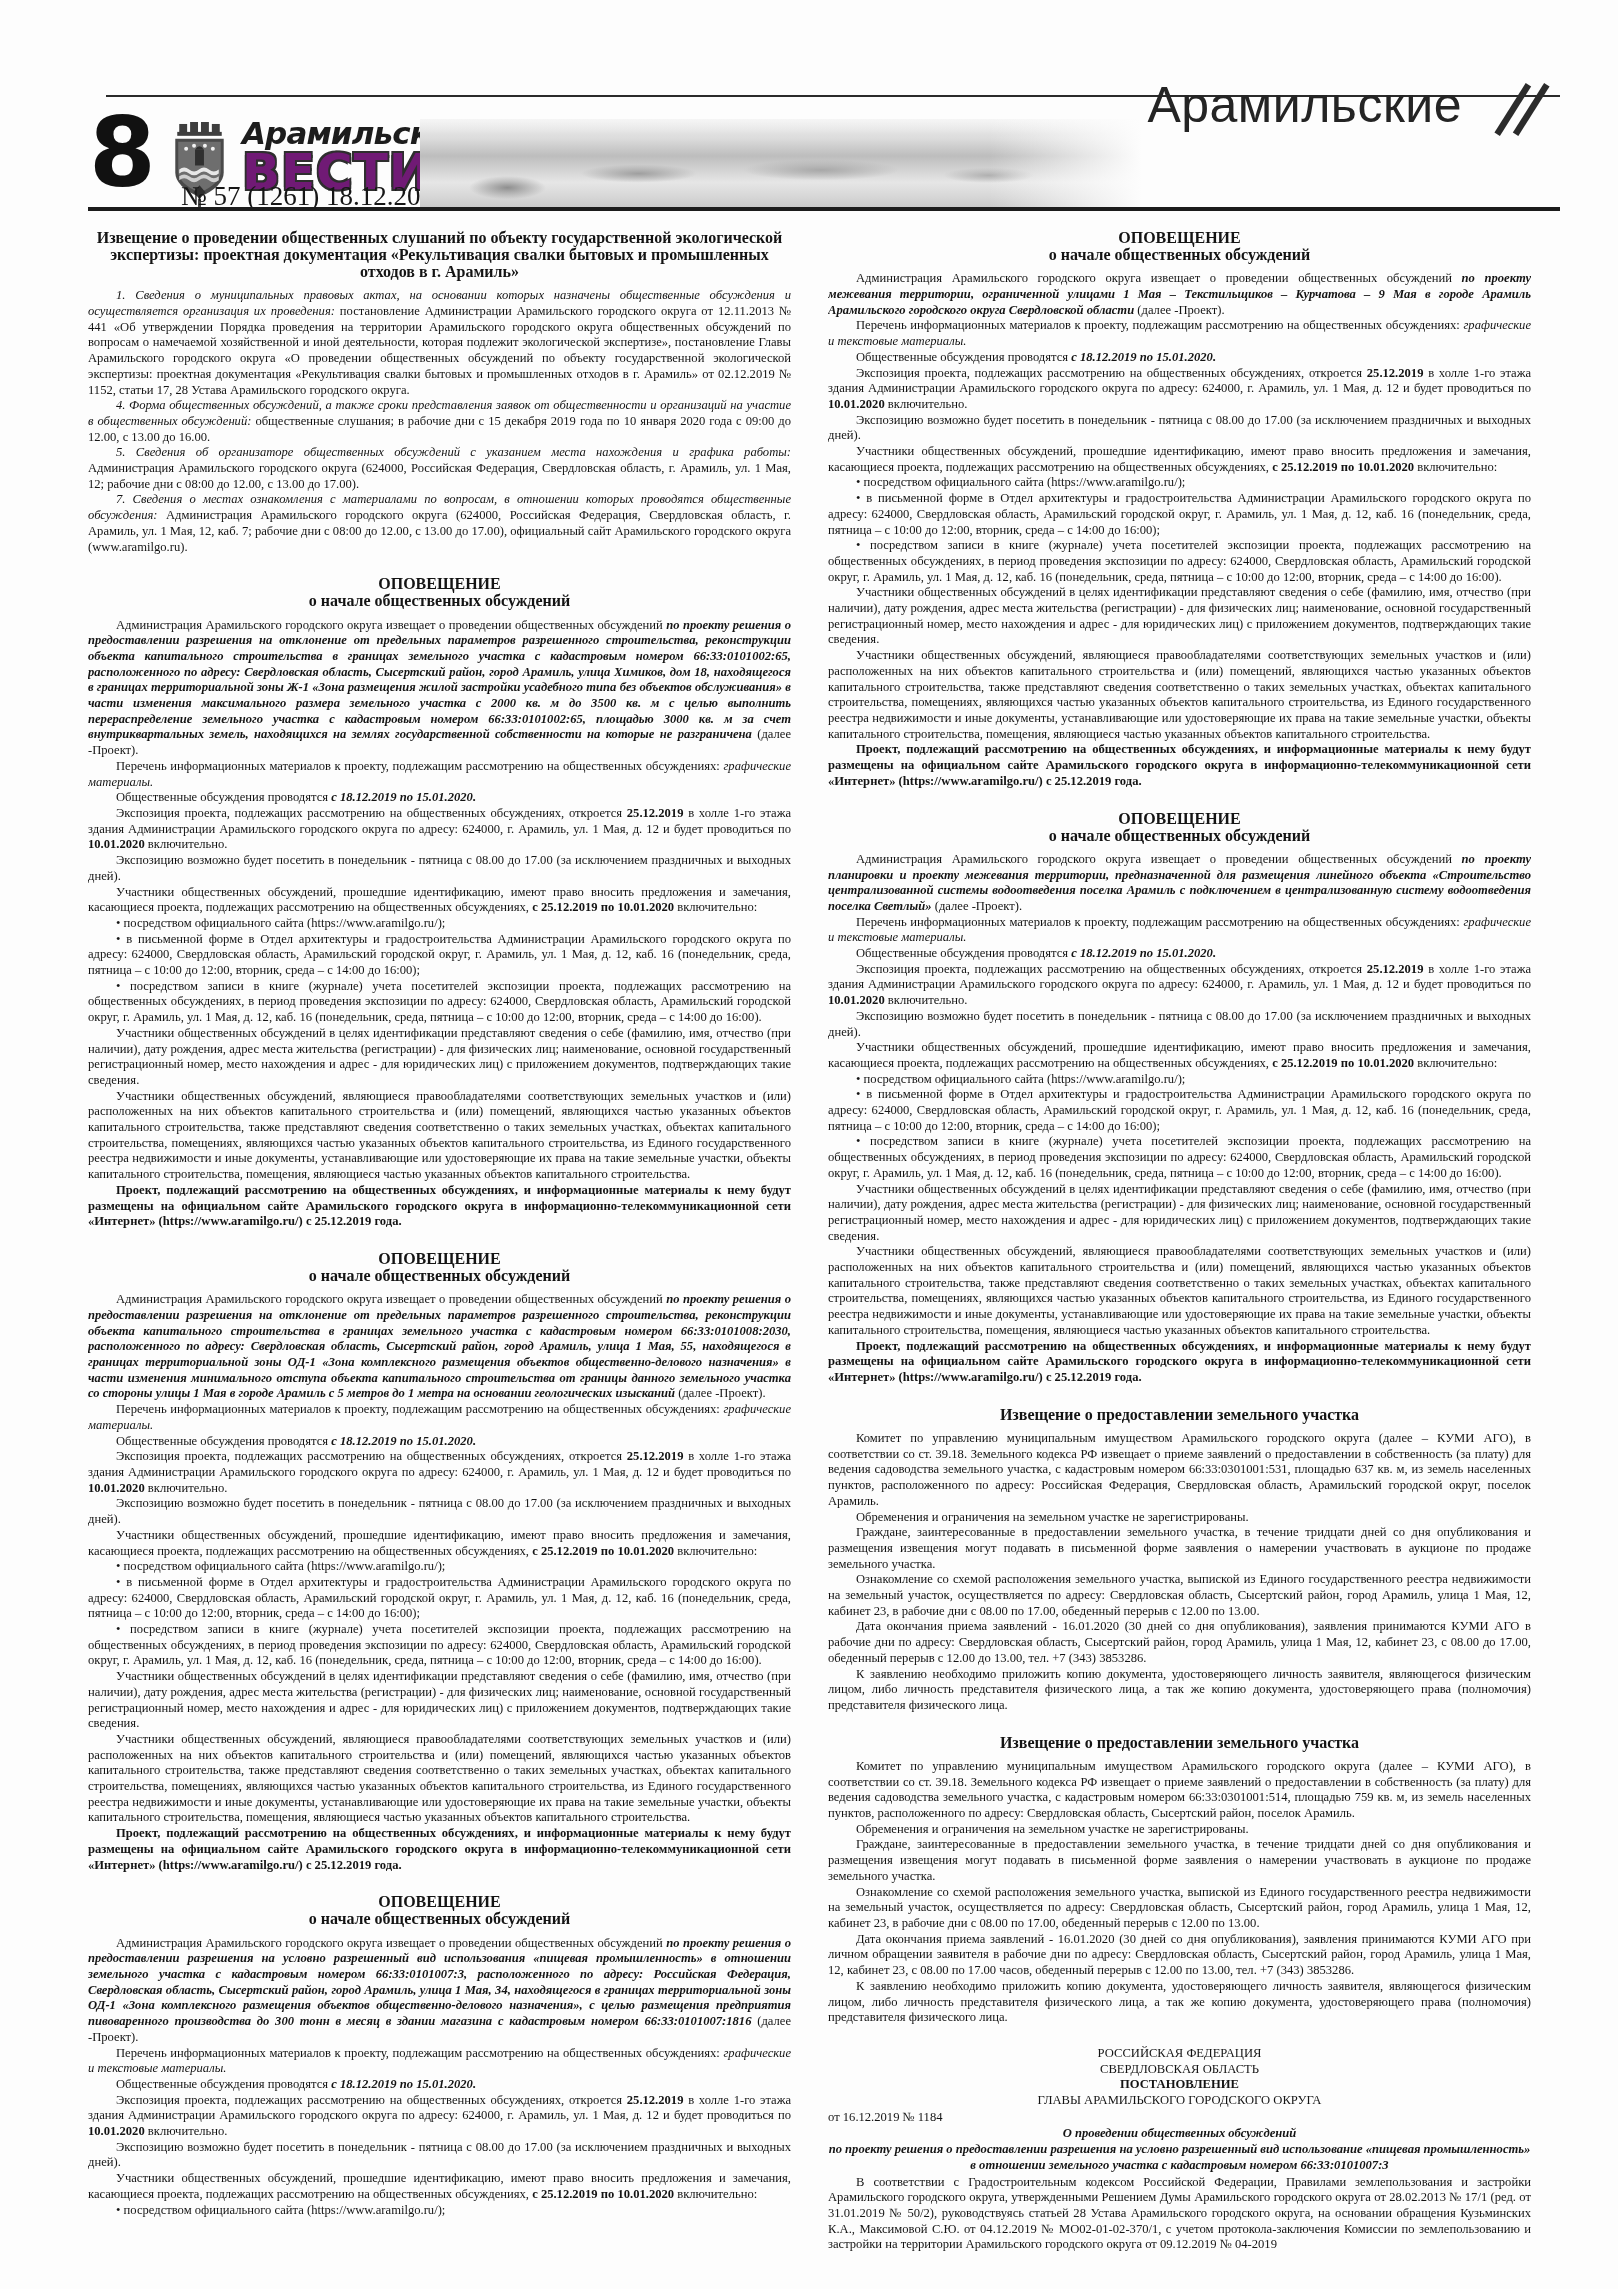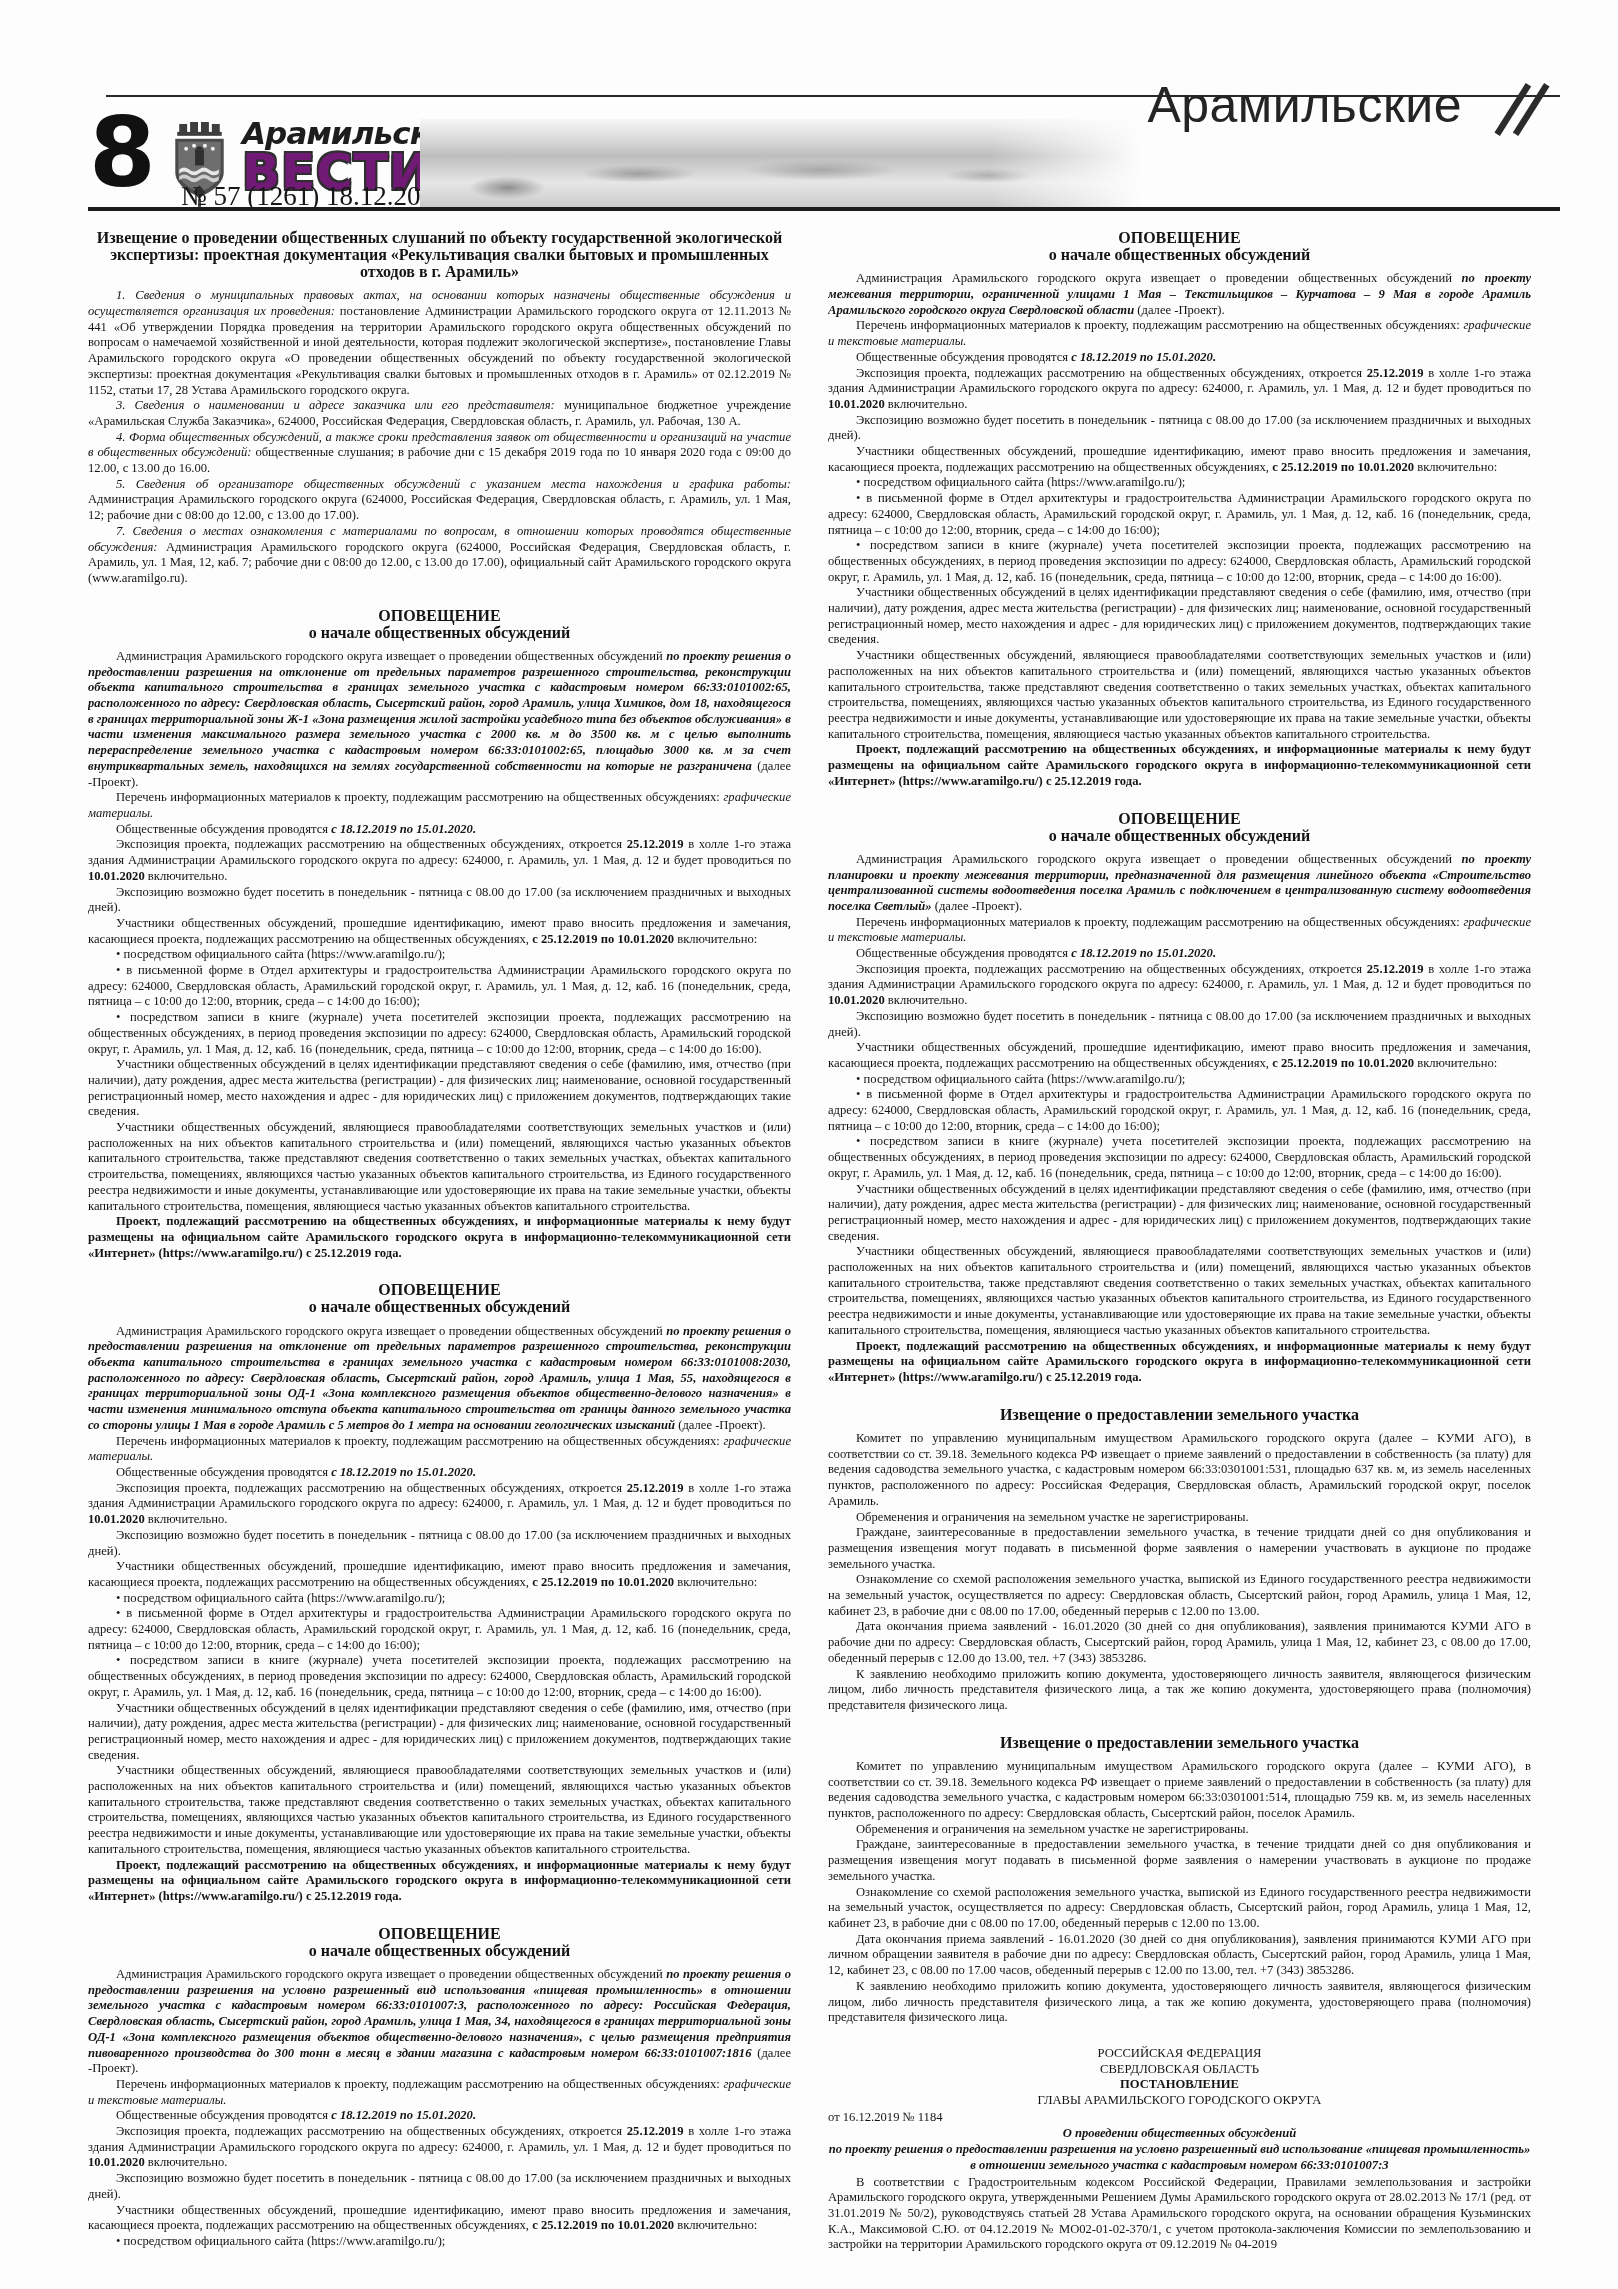--- a/index.html
+++ b/index.html
@@ -120,21 +120,20 @@
   <div class="main-rule"></div>
 </header>
 
 <main class="content">
   <div class="col" id="col-left">
       <article class="article">
         <div class="headline">
           <div class="t-line">Извещение о проведении общественных слушаний по объекту государственной экологической экспертизы: проектная документация «Рекультивация свалки бытовых и промышленных отходов в г. Арамиль»</div>
         </div>
         <p class="para"><span class="s-i">1. Сведения о муниципальных правовых актах, на основании которых назначены общественные обсуждения и осуществляется организация их проведения:</span><span class="s-n"> постановление Администрации Арамильского городского округа от 12.11.2013 № 441 «Об утверждении Порядка проведения на территории Арамильского городского округа общественных обсуждений по вопросам о намечаемой хозяйственной и иной деятельности, которая подлежит экологической экспертизе», постановление Главы Арамильского городского округа «О проведении общественных обсуждений по объекту государственной экологической экспертизы: проектная документация «Рекультивация свалки бытовых и промышленных отходов в г. Арамиль» от 02.12.2019 № 1152, статьи 17, 28 Устава Арамильского городского округа.</span></p>
-        <p class="para"><span class="s-i">3. Сведения о наименовании и адресе заказчика или его представителя:</span><span class="s-n"> муниципальное бюджетное учреждение «Арамильская Служба Заказчика», 624000, Российская Федерация, Свердловская область, г. Арамиль, ул. Рабочая, 130 А.</span></p>
         <p class="para"><span class="s-i">4. Форма общественных обсуждений, а также сроки представления заявок от общественности и организаций на участие в общественных обсуждений:</span><span class="s-n"> общественные слушания; в рабочие дни с 15 декабря 2019 года по 10 января 2020 года с 09:00 до 12.00, с 13.00 до 16.00.</span></p>
         <p class="para"><span class="s-i">5. Сведения об организаторе общественных обсуждений с указанием места нахождения и графика работы:</span><span class="s-n"> Администрация Арамильского городского округа (624000, Российская Федерация, Свердловская область, г. Арамиль, ул. 1 Мая, 12; рабочие дни с 08:00 до 12.00, с 13.00 до 17.00).</span></p>
         <p class="para"><span class="s-i">7. Сведения о местах ознакомления с материалами по вопросам, в отношении которых проводятся общественные обсуждения:</span><span class="s-n"> Администрация Арамильского городского округа (624000, Российская Федерация, Свердловская область, г. Арамиль, ул. 1 Мая, 12, каб. 7; рабочие дни с 08:00 до 12.00, с 13.00 до 17.00), официальный сайт Арамильского городского округа (www.aramilgo.ru).</span></p>
       </article>
       <article class="article">
         <div class="headline">
           <div class="t-line">ОПОВЕЩЕНИЕ</div>
           <div class="t-line">о начале общественных обсуждений</div>
         </div>
         <p class="para"><span class="s-n">Администрация Арамильского городского округа извещает о проведении общественных обсуждений </span><span class="s-bi">по проекту решения о предоставлении разрешения на отклонение от предельных параметров разрешенного строительства, реконструкции объекта капитального строительства в границах земельного участка с кадастровым номером 66:33:0101002:65, расположенного по адресу: Свердловская область, Сысертский район, город Арамиль, улица Химиков, дом 18, находящегося в границах территориальной зоны Ж-1 «Зона размещения жилой застройки усадебного типа без объектов обслуживания» в части изменения максимального размера земельного участка с 2000 кв. м до 3500 кв. м с целью выполнить перераспределение земельного участка с кадастровым номером 66:33:0101002:65, площадью 3000 кв. м за счет внутриквартальных земель, находящихся на землях государственной собственности на которые не разграничена</span><span class="s-n"> (далее -Проект).</span></p>

